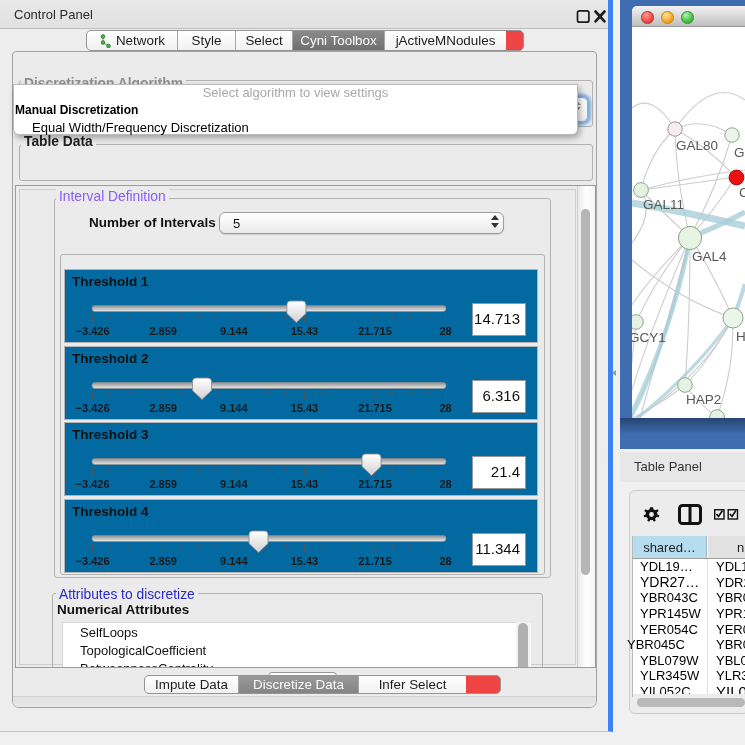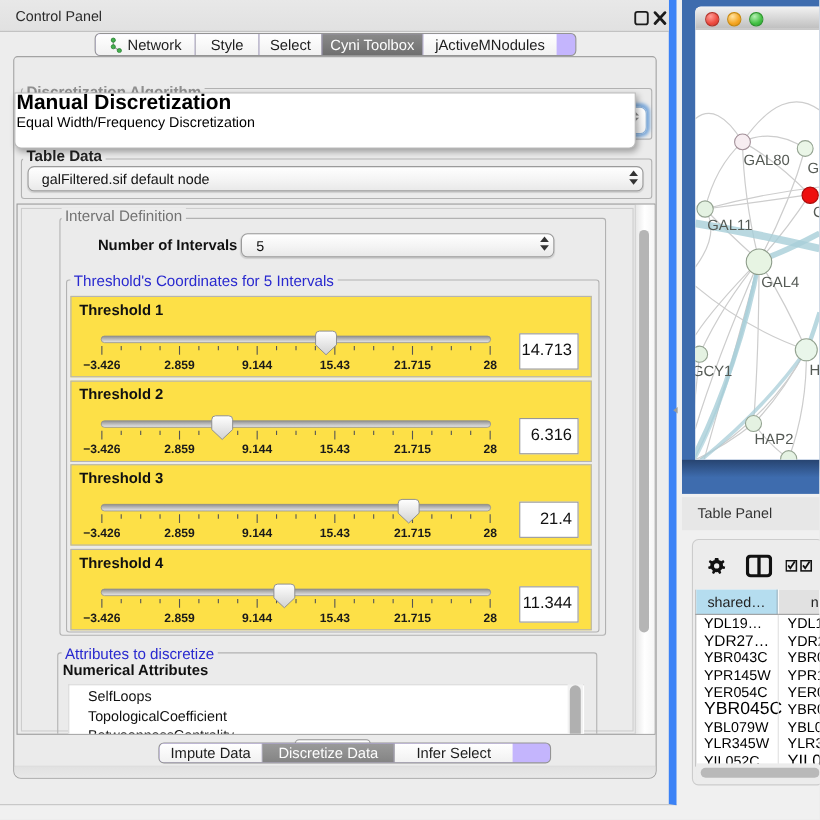--- a/index.html
+++ b/index.html
@@ -2,27 +2,27 @@
 <html><head><meta charset="utf-8">
 <style>
   html,body{margin:0;padding:0}
   body{width:745px;height:745px;position:relative;background:#f0f0f0;
        font-family:"Liberation Sans",sans-serif;overflow:hidden;
        -webkit-font-smoothing:antialiased}
   .abs{position:absolute}
   .b{font-weight:bold}
   
   #cpwin{position:absolute;left:0;top:0;width:608px;height:731px;background:#ededed;
-         border-right:7px solid #3b82f6;border-bottom:1px solid #c4c4c4}
+         border-right:5px solid #3b82f6;border-bottom:1px solid #c4c4c4}
   #titlebar{position:absolute;left:0;top:0;width:608px;height:29px;
             background:linear-gradient(#e8e8e8,#e1e1e1);border-bottom:1px solid #bdbdbd;
             font-size:13px;color:#2a2a2a;line-height:29px;padding-left:14px;box-sizing:border-box}
   
   .tabstrip{position:absolute;display:flex;border:1px solid #949494;border-radius:5px;
-            overflow:hidden;background:#c4b5fd;box-sizing:border-box}
+            overflow:hidden;background:#ef4444;box-sizing:border-box}
   .tab{font-size:13.4px;color:#1d1d1d;text-align:center;
        background:linear-gradient(#ffffff,#f1f1f1);border-right:1px solid #a6a6a6;
        display:flex;align-items:center;justify-content:center;box-sizing:border-box}
   .tab:last-child{border-right:none}
   .tab.sel{background:linear-gradient(#8a8a8a,#6f6f6f);color:#fdfdfd}
   
   #tabpanel{position:absolute;left:12px;top:51px;width:585px;height:657px;
             background:#ebebeb;border:1px solid #a3a3a3;border-radius:4px 4px 7px 7px;box-sizing:border-box}
   .groupbox{position:absolute;border:1px solid #b2b2b2;border-radius:3px;box-sizing:border-box}
   .grouptitle{position:absolute;font-size:13.8px;background:#ebebeb;padding:0 3px;white-space:nowrap}
@@ -34,21 +34,21 @@
   .combo .txt{padding-left:12px}
   .arrows{position:absolute;width:8px}
   .arrows .up{width:0;height:0;border-left:4px solid transparent;border-right:4px solid transparent;
               border-bottom:5px solid #333;margin-bottom:3px}
   .arrows .dn{width:0;height:0;border-left:4px solid transparent;border-right:4px solid transparent;
               border-top:5px solid #333}
   
   #scrollpane{position:absolute;left:15px;top:185px;width:581px;height:483px;
               border:1px solid #9b9b9b;background:#ebebeb;box-sizing:border-box;overflow:hidden}
   .tpanel{position:absolute;left:48px;width:474px;height:74px;border:1px solid #b4b4b4;
-          background:#fde047;box-sizing:border-box}
+          background:#0369a1;box-sizing:border-box}
   .tpanel .ttl{position:absolute;left:7px;top:4px;font-size:13.5px;font-weight:bold;color:#111}
   .valbox{position:absolute;left:407px;top:33px;width:54px;height:33px;border:1.5px solid #979797;
           background:#fff;box-sizing:border-box;font-size:15px;color:#111;text-align:right;
           line-height:29px;padding-right:5px}
   
   #apply{position:absolute;left:268px;top:672px;width:69px;height:19px;border:1px solid #959595;
          border-radius:4px;background:linear-gradient(#ffffff,#ececec);font-size:13.5px;color:#111;
          text-align:center;line-height:18px;box-sizing:border-box;box-shadow:0 1px 1px rgba(0,0,0,.08)}
   
   #netframe{position:absolute;left:620px;top:0;width:125px;height:449px;background:#3e6cae}
@@ -93,45 +93,37 @@
   <div class="abs" style="left:558px;top:97px;width:28px;height:23px;border-radius:6px;background:linear-gradient(#ffffff,#f0f0f0);
        border:1px solid #88aed6;box-shadow:0 0 3px 2.5px rgba(100,155,215,.8)"></div>
   <div class="arrows" style="left:573px;top:101px;opacity:.55">
       <div class="up" style="border-bottom-width:4px;margin-bottom:2px"></div>
       <div class="dn" style="border-top-width:4px"></div>
     </div>
   <div class="grouptitle b" style="left:21px;top:76px;color:#8f8f8f">Discretization Algorithm</div>
 
   <div class="groupbox" style="left:19px;top:144px;width:574px;height:37px"></div>
   <div class="grouptitle b" style="left:21px;top:134px;color:#222">Table Data</div>
-  <div class="combo" style="left:25px;top:151px;width:560px;height:23px">
-    <span class="txt">galFiltered.sif default node</span>
-    <div class="arrows" style="left:546px;top:3px">
-      <div class="up"></div>
-        <div class="dn"></div>
-    </div>
-  </div>
 
   <div id="scrollpane">
 
     <div class="abs" style="left:3px;top:3px;width:557px;height:476px;border:1px solid #cdcdcd;box-sizing:border-box"></div>
 
     <div class="groupbox" style="left:38px;top:12px;width:497px;height:380px"></div>
-    <div class="grouptitle" style="left:40px;top:3px;color:#737373">Interval Definition</div>
+    <div class="grouptitle" style="left:40px;top:3px;color:#8b5cf6">Interval Definition</div>
     <div class="abs b" style="left:73px;top:29px;font-size:13.5px;color:#111">Number of Intervals</div>
     <div class="combo" style="left:203px;top:26px;width:285px;height:22px">
       <span class="txt" style="padding-left:13px">5</span>
       <div class="arrows" style="left:271px;top:2px">
           <div class="up"></div>
           <div class="dn"></div>
         </div>
     </div>
 
     <div class="groupbox" style="left:44px;top:68px;width:485px;height:321px"></div>
-    <div class="grouptitle" style="left:48px;top:62px;color:#2929cf">Threshold's Coordinates for 5 Intervals</div>
 
     <div class="tpanel" style="top:83px">
         <div class="ttl">Threshold 1</div>
         <svg width="472" height="72" style="position:absolute;left:0;top:0">
           <defs>
             <linearGradient id="tg" x1="0" y1="0" x2="0" y2="1">
               <stop offset="0" stop-color="#ffffff"></stop>
               <stop offset="1" stop-color="#d2d2d2"></stop>
             </linearGradient>
             <linearGradient id="trk" x1="0" y1="0" x2="0" y2="1">
@@ -329,22 +321,23 @@
 
   <div class="tabstrip" style="left:144px;top:675px;width:357px;height:19px">
     <div class="tab" style="width:94px">Impute Data</div>
     <div class="tab sel" style="width:120px;background:linear-gradient(#9a9a9a,#848484)">Discretize Data</div>
     <div class="tab" style="width:107px">Infer Select</div>
   </div>
 </div>
 
 <div class="abs" style="left:13px;top:84px;width:565px;height:51px;background:#fff;border:1px solid #bbb;
      border-radius:0 0 6px 6px;box-shadow:2px 3px 6px rgba(0,0,0,.32);box-sizing:border-box;z-index:50">
-  <div style="font-size:19px;color:#000;font-weight:bold;height:17px;line-height:17px;padding-left:1px">Manual Discretization</div>
-  <div style="font-size:13px;color:#000;height:17px;line-height:17px;padding-left:1px">Equal Width/Frequency Discretization</div>
+  <div style="font-size:13px;color:#a9a9a9;text-align:center;height:17px;line-height:15px">Select algorithm to view settings</div>
+  <div style="font-size:12px;color:#000;font-weight:bold;height:17px;line-height:17px;padding-left:1px">Manual Discretization</div>
+  <div style="font-size:13px;color:#000;height:17px;line-height:17px;padding-left:18px">Equal Width/Frequency Discretization</div>
 </div>
 
 <div class="abs" style="left:612px;top:370px;width:0;height:0;border-top:3px solid transparent;border-bottom:3px solid transparent;border-right:4px solid #9a9a9a"></div>
 
 <div id="netframe"></div>
 <div class="abs" style="left:620px;top:418px;width:125px;height:16px;background:linear-gradient(rgba(20,35,62,.55),rgba(20,35,62,0))"></div>
 <div id="netwin">
   <svg width="113" height="391" viewBox="632 27 113 391" style="position:absolute;left:0;top:21px">
       <path d="M675 129 Q703 116 732 135" fill="none" stroke="#cdcdcd" stroke-width="1.1" stroke-opacity="1"></path>
       <path d="M675 129 Q706 146 736 177" fill="none" stroke="#cdcdcd" stroke-width="1.1" stroke-opacity="1"></path>
@@ -429,21 +422,21 @@
 <div class="abs" style="left:640px;top:559.3px;width:68px;height:15.55px;font-size:13px;color:#000;line-height:15.55px">YDL19…</div>
 <div class="abs" style="left:716px;top:559.3px;width:30px;height:15.55px;font-size:13px;color:#000;line-height:15.55px;overflow:hidden">YDL1</div>
 <div class="abs" style="left:640px;top:574.8px;width:68px;height:15.55px;font-size:14px;color:#000;line-height:15.55px">YDR27…</div>
 <div class="abs" style="left:716px;top:574.8px;width:30px;height:15.55px;font-size:13px;color:#000;line-height:15.55px;overflow:hidden">YDR2</div>
 <div class="abs" style="left:640px;top:590.4px;width:68px;height:15.55px;font-size:13px;color:#000;line-height:15.55px">YBR043C</div>
 <div class="abs" style="left:716px;top:590.4px;width:30px;height:15.55px;font-size:13px;color:#000;line-height:15.55px;overflow:hidden">YBR0</div>
 <div class="abs" style="left:640px;top:605.9px;width:68px;height:15.55px;font-size:13px;color:#000;line-height:15.55px">YPR145W</div>
 <div class="abs" style="left:716px;top:605.9px;width:30px;height:15.55px;font-size:13px;color:#000;line-height:15.55px;overflow:hidden">YPR1</div>
 <div class="abs" style="left:640px;top:621.5px;width:68px;height:15.55px;font-size:13px;color:#000;line-height:15.55px">YER054C</div>
 <div class="abs" style="left:716px;top:621.5px;width:30px;height:15.55px;font-size:13px;color:#000;line-height:15.55px;overflow:hidden">YER0</div>
-<div class="abs" style="left:640px;top:637.0px;width:68px;height:15.55px;font-size:16px;color:#000;line-height:15.55px">YBR045C</div>
+<div class="abs" style="left:627px;top:637.0px;width:68px;height:15.55px;font-size:13px;color:#000;line-height:15.55px">YBR045C</div>
 <div class="abs" style="left:716px;top:637.0px;width:30px;height:15.55px;font-size:13px;color:#000;line-height:15.55px;overflow:hidden">YBR0</div>
 <div class="abs" style="left:640px;top:652.6px;width:68px;height:15.55px;font-size:13px;color:#000;line-height:15.55px">YBL079W</div>
 <div class="abs" style="left:716px;top:652.6px;width:30px;height:15.55px;font-size:13px;color:#000;line-height:15.55px;overflow:hidden">YBL0</div>
 <div class="abs" style="left:640px;top:668.1px;width:68px;height:15.55px;font-size:13px;color:#000;line-height:15.55px">YLR345W</div>
 <div class="abs" style="left:716px;top:668.1px;width:30px;height:15.55px;font-size:13px;color:#000;line-height:15.55px;overflow:hidden">YLR3</div>
 <div class="abs" style="left:640px;top:683.7px;width:68px;height:15.55px;font-size:13px;color:#000;line-height:15.55px">YIL052C</div>
 <div class="abs" style="left:716px;top:683.7px;width:30px;height:15.55px;font-size:15px;color:#000;line-height:15.55px;overflow:hidden">YIL0</div>
 <div class="abs" style="left:707px;top:559px;width:1px;height:138px;background:#e0e0e0"></div>
 <div class="abs" style="left:633px;top:694px;width:112px;height:16px;background:#ececec"></div>
 <div class="abs" style="left:637px;top:698px;width:108px;height:9px;background:#b9b9b9;border-radius:4.5px"></div>

